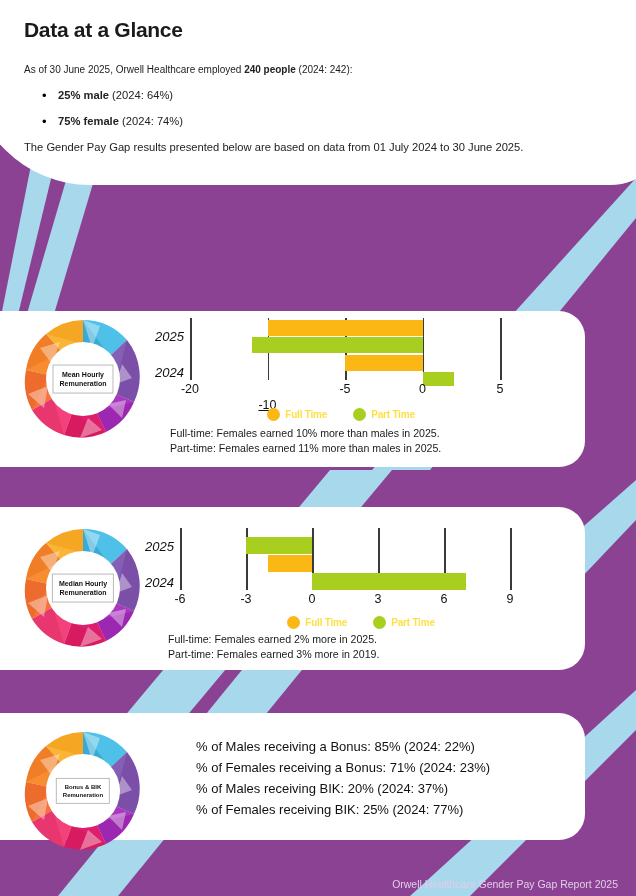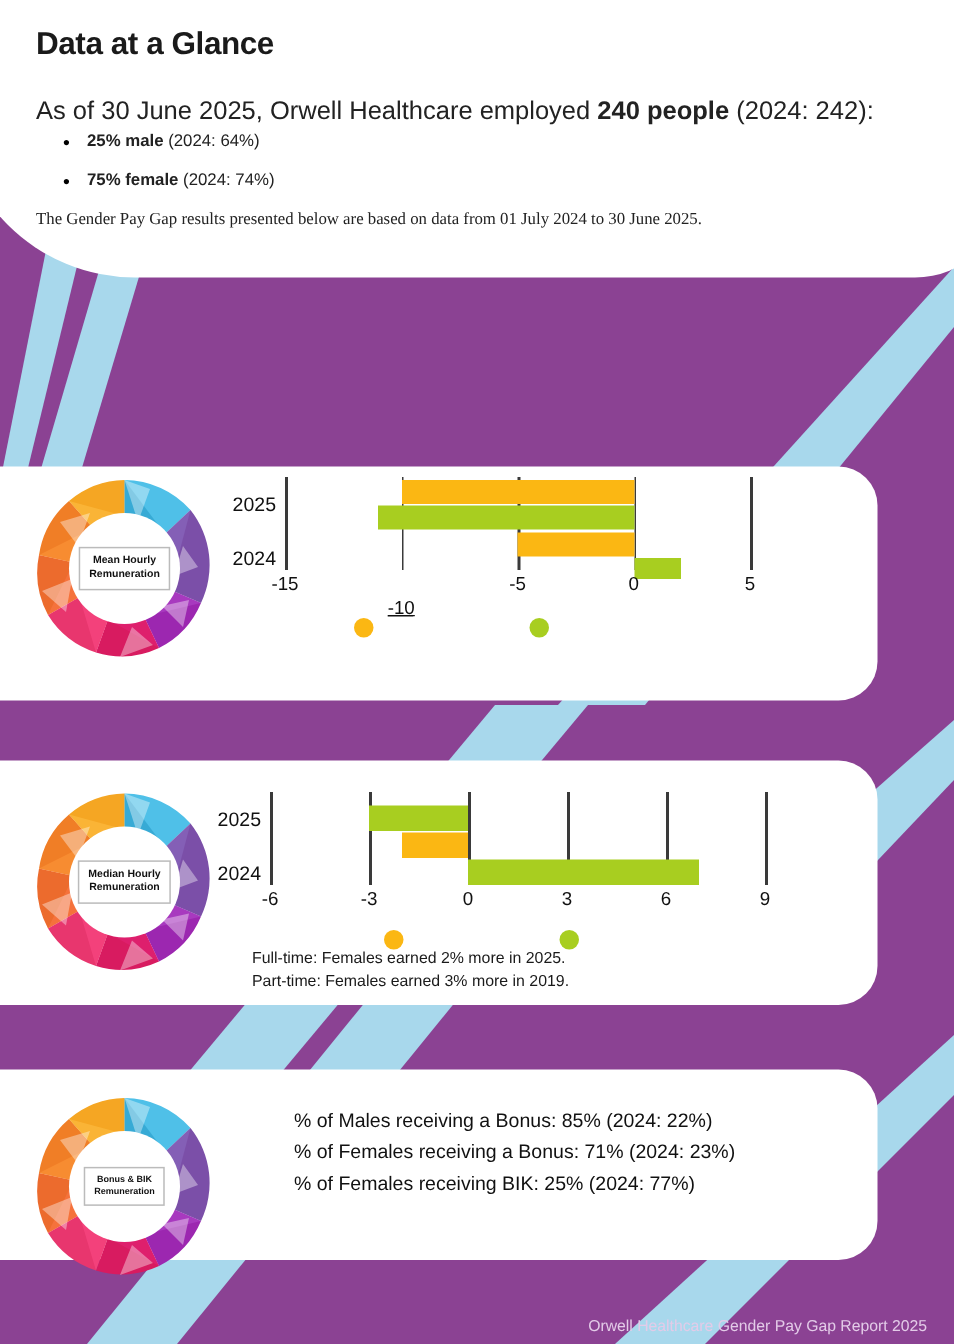--- a/index.html
+++ b/index.html
@@ -21,29 +21,29 @@
     background:#fff;
     border-bottom-left-radius:120px;
     border-bottom-right-radius:60px;
     z-index:3;
     padding:48px 40px 0 54px;
   }
   .page-title {
     font-size:21px; font-weight:bold; color:#1a1a1a;
     letter-spacing:-0.3px; margin-bottom:22px;
   }
-  .intro-line { font-size:17px; color:#222; margin-bottom:4px; }
+  .intro-line { font-size:10px; color:#222; margin-bottom:14px; }
   .bullets { list-style:none; margin:0 0 14px 18px; }
   .bullets li {
     font-size:11.2px; color:#222; margin-bottom:14px; position:relative; padding-left:16px;
   }
   .bullets li::before {
     content:"\2022"; position:absolute; left:0; top:-1px; font-size:13px; color:#000;
   }
-  .basis-line { font-size:11.2px; color:#222;font-family:Liberation Serif, serif; }
+  .basis-line { font-size:11.2px; color:#222; }
   .b { font-weight:bold; }
 
   
   .metric-card {
     position:absolute; left:-40px;
     background:#fff;
     border-top-right-radius:26px;
     border-bottom-right-radius:26px;
     border-top-left-radius:26px;
     border-bottom-left-radius:26px;
@@ -76,40 +76,41 @@
   
   .chart-wrap { position:absolute; z-index:4; }
   #chart-mean   { left:190px; top:318px; width:360px; }
   #chart-median { left:180px; top:528px; width:360px; }
 
   .plot { position:relative; }
   .ylab {
     position:absolute; right:100%; margin-right:6px;
     font-size:13px; color:#111; white-space:nowrap;
     transform:translateY(-50%);
+    font-style:italic;
   }
   .tick-line {
     position:absolute; width:1.5px; background:#3a3a3a;
   }
   .tick-lab {
     position:absolute; font-size:12.5px; color:#111;
     transform:translateX(-50%); white-space:nowrap;
   }
   .bar { position:absolute; }
   .ft { background:#FBB713; }
   .pt { background:#A8CE20; }
 
   .legend {
     position:absolute; display:flex; gap:26px;
     align-items:center; justify-content:center; width:100%;
   }
   .legend-item { display:flex; align-items:center; gap:5px; }
   .dot { width:13px; height:13px; border-radius:50%; }
   .legend-text {
-    font-size:17px; font-weight:bold; color:#ffffff; letter-spacing:-0.2px;
+    font-size:10px; font-weight:bold; color:#fde047; letter-spacing:-0.2px;
   }
   .caption { position:absolute; font-size:10.6px; color:#1a1a1a; line-height:1.45; }
 
   
   #bonus-text {
     position:absolute; z-index:4; left:196px; top:736px;
     font-size:13px; color:#111; line-height:1.62;
   }
 
   
@@ -209,38 +210,42 @@
     <div class="tick-line" style="left:77.5px;top:0px;  height:62px;"></div>
     <div class="tick-line" style="left:155px; top:0px;  height:62px;"></div>
     <div class="tick-line" style="left:232.5px;top:0px; height:62px;"></div>
     <div class="tick-line" style="left:310px; top:0px;  height:62px;"></div>
 
     <div class="bar ft" style="left:77.5px; top:2px;  width:155px;  height:16px;"></div>
     <div class="bar pt" style="left:62px;   top:19px; width:170.5px;height:16px;"></div>
     <div class="bar ft" style="left:155px;  top:37px; width:77.5px; height:16px;"></div>
     <div class="bar pt" style="left:232.5px;top:54px; width:31px;   height:14px;"></div>
 
-    <div class="tick-lab" style="left:0px;   top:64px;">-15</div>
+    <div class="tick-lab" style="left:0px;   top:64px;">-20</div>
     <div class="tick-lab" style="left:77.5px;top:80px;text-decoration:underline;">-10</div>
     <div class="tick-lab" style="left:155px; top:64px;">-5</div>
     <div class="tick-lab" style="left:232.5px;top:64px;">0</div>
     <div class="tick-lab" style="left:310px; top:64px;">5</div>
   </div>
 
   <div class="legend" style="top:90px; left:-14px; width:330px;">
     <div class="legend-item">
       <span class="dot ft"></span>
       <span class="legend-text">Full Time</span>
     </div>
     <div class="legend-item">
       <span class="dot pt"></span>
       <span class="legend-text">Part Time</span>
     </div>
   </div>
 
+  <div class="caption" style="top:108px; left:-20px;">
+    <div>Full-time: Females earned 10% more than males in 2025.</div>
+    <div>Part-time: Females earned 11% more than males in 2025.</div>
+  </div>
 </div>
 
 <div class="metric-card" id="card-median"></div>
 
 <div class="badge" id="badge-median">
   <svg viewBox="0 0 122 122">
     <g>
       <path d="M61 2 A59 59 0 0 1 105 22 L88 38 A36 36 0 0 0 61 26 Z" fill="#4FC0E8"></path>
       <path d="M61 2 A59 59 0 0 0 24 16 L40 34 A36 36 0 0 1 61 26 Z" fill="#F5A623"></path>
       <path d="M24 16 A59 59 0 0 0 4 52 L27 57 A36 36 0 0 1 40 34 Z" fill="#F07E26"></path>
@@ -354,16 +359,17 @@
   </svg>
   <div class="badge-label">
     <span>Bonus &amp; BIK</span><br>
     <span>Remuneration</span>
   </div>
 </div>
 
 <div id="bonus-text">
   <div>% of Males receiving a Bonus: 85% (2024: 22%)</div>
   <div>% of Females receiving a Bonus: 71% (2024: 23%)</div>
+  <div>% of Males receiving BIK: 20% (2024: 37%)</div>
   <div>% of Females receiving BIK: 25% (2024: 77%)</div>
 </div>
 
 <div class="footer">Orwell Healthcare Gender Pay Gap Report 2025</div>
 
 </body></html>

